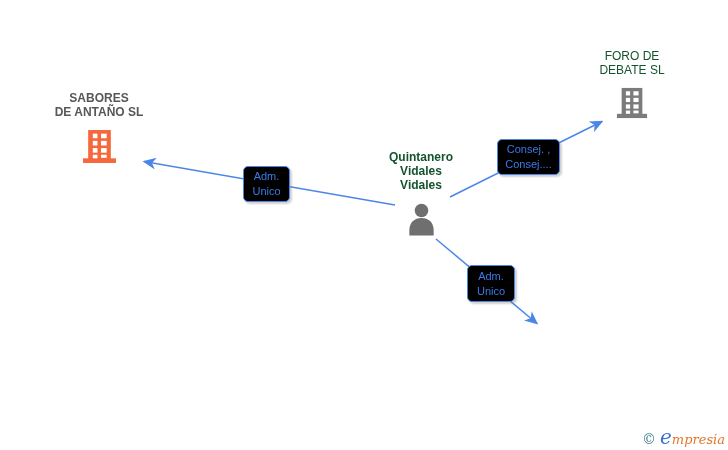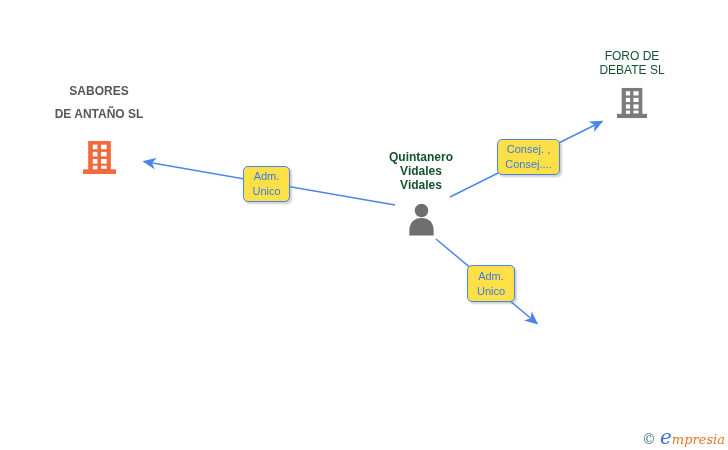--- a/index.html
+++ b/index.html
@@ -9,21 +9,21 @@
   }
   svg.links{position:absolute;left:0;top:0;width:728px;height:450px;}
   .node{position:absolute;display:flex;flex-direction:column;align-items:center;text-align:center;}
   .node .lbl{font-size:12px;line-height:14px;color:#14532d;white-space:nowrap;}
   .node .lbl.dark{color:#575757;font-weight:bold;}
   .node .icon{display:block;}
   .icon-gap-below{margin-top:10px;}
   .icon-gap-above{margin-bottom:7px;}
   .rel-box{
     position:absolute;display:flex;flex-direction:column;justify-content:center;align-items:center;
-    background:#fde047;border:1.5px solid #4a86e8;border-radius:5px;
+    background:#000000;border:1.5px solid #4a86e8;border-radius:5px;
     box-shadow:2px 2px 2px rgba(120,120,120,0.35);
     color:#3c79e6;font-size:11px;line-height:15px;white-space:nowrap;
   }
   .brand{
     position:absolute;right:3px;bottom:3px;display:flex;align-items:baseline;
     font-family:"DejaVu Serif", serif;font-style:italic;
   }
   .brand .copy{font-style:normal;font-size:14px;color:#45808e;margin-right:4px;}
   .brand .e{font-size:20px;line-height:18px;color:#3b6fd6;}
   .brand .rest{font-size:13px;color:#e4762e;}
@@ -41,21 +41,21 @@
     <defs>
       <marker id="arrowhead" markerWidth="10" markerHeight="8" refX="8" refY="4" orient="auto">
         <path d="M0,0 L9,4 L0,8 L2.6,4 Z" fill="#4a86e8"></path>
       </marker>
     </defs>
     <line x1="395" y1="205" x2="144" y2="161.5" stroke="#4a86e8" stroke-width="1.5" marker-end="url(#arrowhead)"></line>
     <line x1="450" y1="197" x2="602" y2="121.5" stroke="#4a86e8" stroke-width="1.5" marker-end="url(#arrowhead)"></line>
     <line x1="436" y1="239" x2="537" y2="323.5" stroke="#4a86e8" stroke-width="1.5" marker-end="url(#arrowhead)"></line>
   </svg>
 
-  <div class="node" style="left:29px;top:84px;width:140px;gap:9px;">
+  <div class="node" style="left:29px;top:91px;width:140px;">
     <span class="lbl dark">SABORES</span>
     <span class="lbl dark">DE ANTAÑO SL</span>
     <svg class="icon bld bld-orange icon-gap-below" width="35" height="35" viewBox="0 0 34 34">
       <rect class="bfill" x="6" y="1" width="22" height="30"></rect>
       <rect class="bfill" x="1" y="28.5" width="32" height="4.5"></rect>
       <rect class="win" x="10.5" y="4.5" width="4.5" height="4.5"></rect>
         <rect class="win" x="18.5" y="4.5" width="5.5" height="4.5"></rect>
       <rect class="win" x="10.5" y="11.5" width="4.5" height="4.5"></rect>
         <rect class="win" x="18.5" y="11.5" width="5.5" height="4.5"></rect>
       <rect class="win" x="10.5" y="18.5" width="4.5" height="4.5"></rect>

